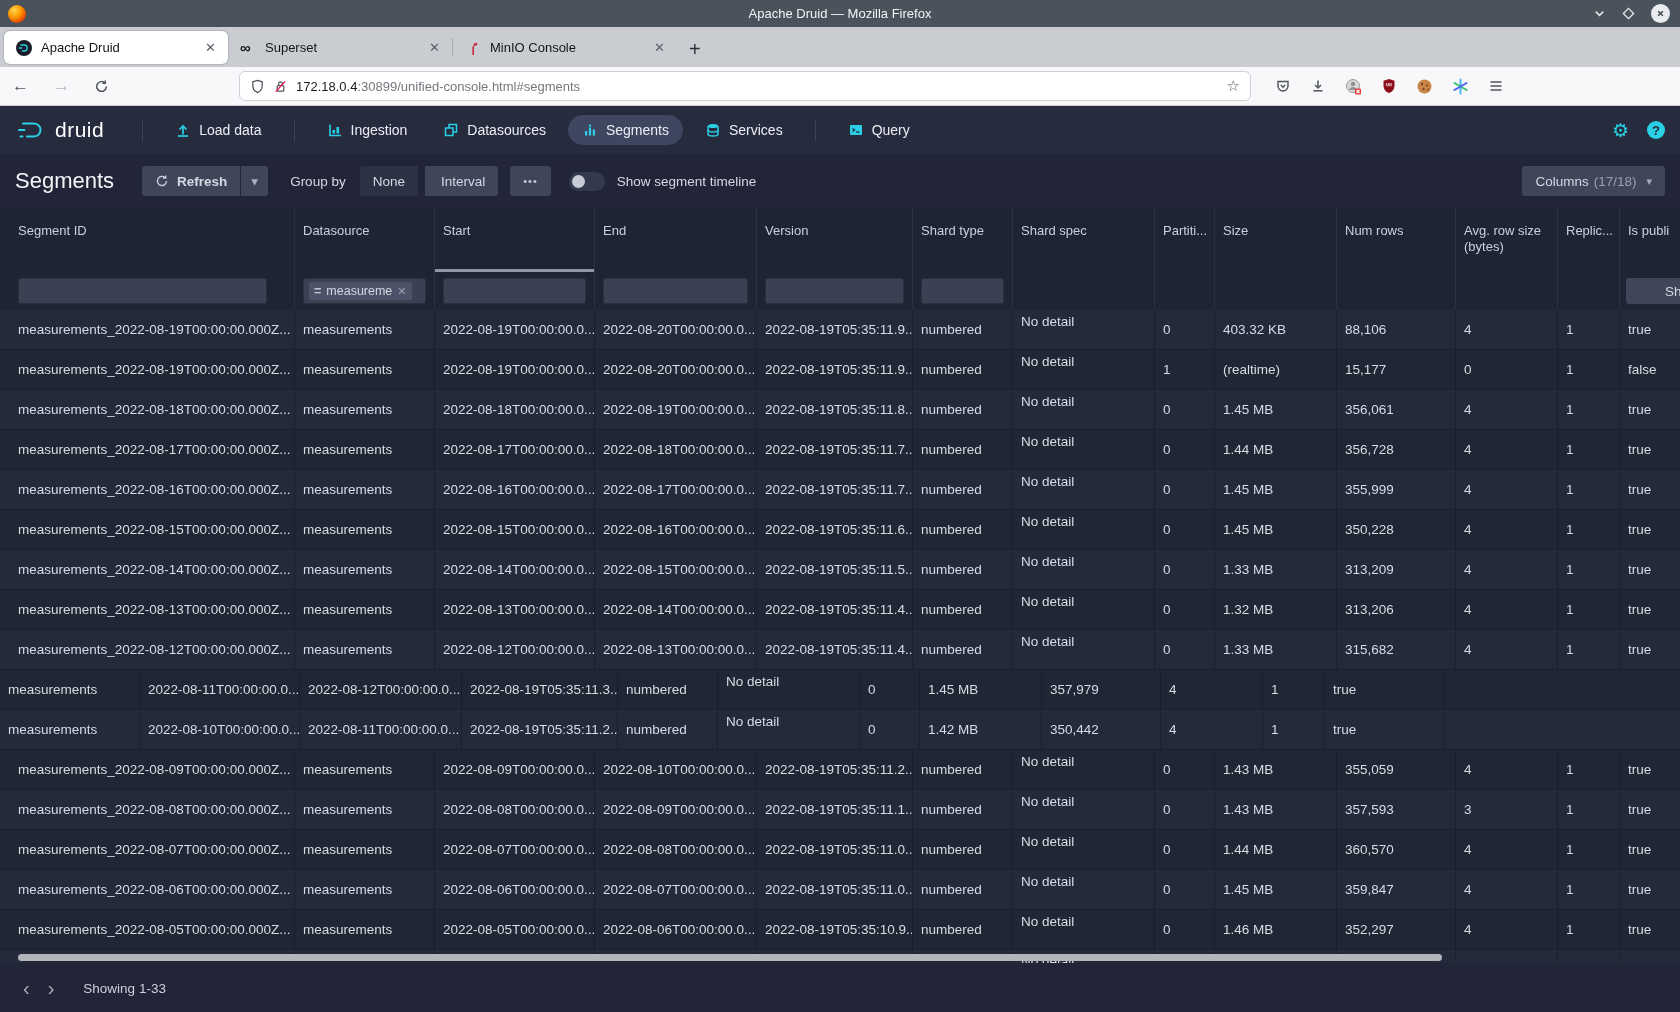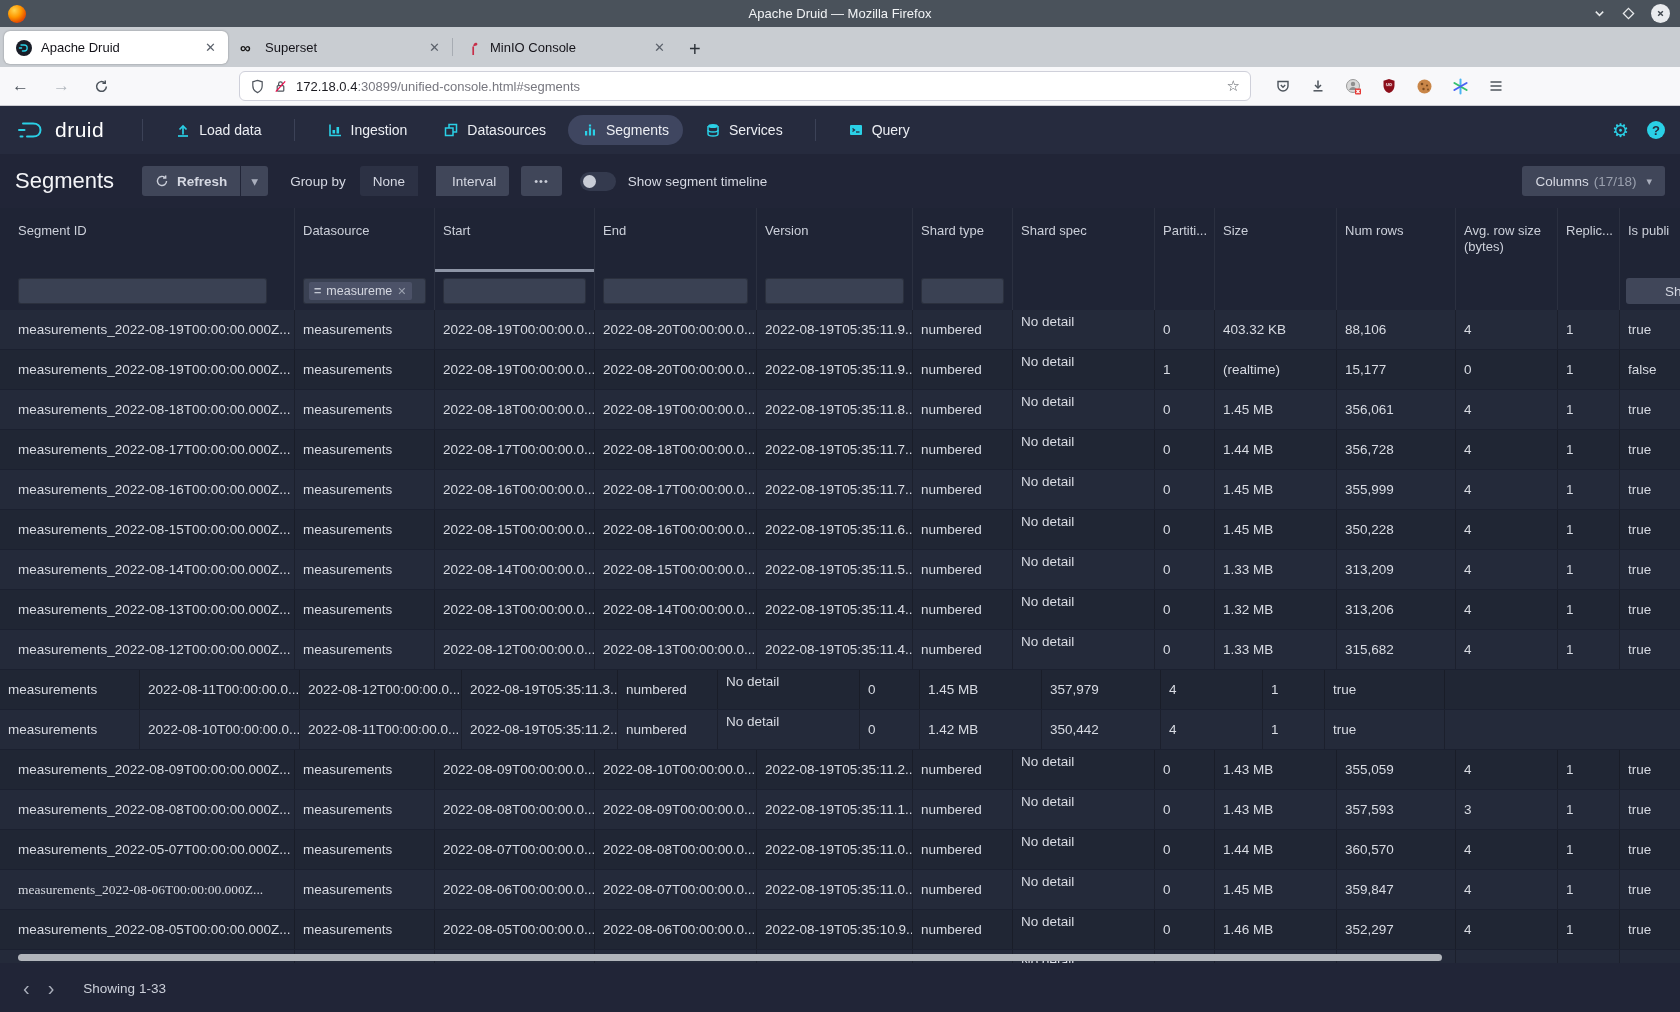--- a/index.html
+++ b/index.html
@@ -53,21 +53,21 @@
   .view-header { height:54px; display:flex; align-items:center; padding:0 15px; position:relative; }
   .view-title { color:#f4f5f8; font-size:22px; margin-right:28px; }
   .btn { background:#404659; color:#d5d8e2; font-size:13.5px; height:30px; display:inline-flex; align-items:center; padding:0 13px; border-radius:3px; }
   .btn .bicon { margin-right:8px; }
   .split { display:flex; }
   .split .btn.main { border-radius:3px 0 0 3px;font-weight:bold; }
   .split .btn.caret { border-radius:0 3px 3px 0; margin-left:1px; padding:0 10px; color:#a9aebc; }
   .label-text { color:#d5d8e2; font-size:13.5px; margin:0 14px 0 22px; }
   .btn-group { display:flex; }
   .btn-group .btn:first-child { border-radius:3px 0 0 3px; }
-  .btn-group .btn:last-child { border-radius:0 3px 3px 0; margin-left:18px;padding-left:16px; }
+  .btn-group .btn:last-child { border-radius:0 3px 3px 0; margin-left:7px;padding-left:16px; }
   .btn.pressed { background:#2c3144; }
   .more-btn { margin-left:12px; letter-spacing:1px; font-size:11px; color:#c9cdd8; }
   .switch { width:36px; height:19px; border-radius:10px; background:#343a4e; margin:0 12px 0 18px; position:relative; }
   .switch .knob { width:13px; height:13px; border-radius:50%; background:#c8ccd6; position:absolute; left:3px; top:3px; }
   .columns-btn { position:absolute; right:15px; }
   .columns-count { color:#9aa0ae; margin-left:5px; }
   .caret-glyph { color:#a9aebc; font-size:11px; margin-left:10px; }
 
   
   .table-wrap { width:1680px; overflow:hidden; }
@@ -574,36 +574,36 @@
         <div class="td" style="width: 100px;">numbered</div>
         <div class="td top" style="width: 142px;">No detail</div>
         <div class="td" style="width: 60px;">0</div>
         <div class="td" style="width: 122px;">1.43 MB</div>
         <div class="td" style="width: 119px;">357,593</div>
         <div class="td" style="width: 102px;">3</div>
         <div class="td" style="width: 62px;">1</div>
         <div class="td" style="width: 120px;">true</div>
       </div>
       <div class="tr even">
-        <div class="td first" style="width: 295px;">measurements_2022-05-07T00:00:00.000Z...</div>
+        <div class="td first" style="width: 295px;">measurements_2022-08-07T00:00:00.000Z...</div>
         <div class="td" style="width: 140px;">measurements</div>
         <div class="td" style="width: 160px;">2022-08-07T00:00:00.0...</div>
         <div class="td" style="width: 162px;">2022-08-08T00:00:00.0...</div>
         <div class="td" style="width: 156px;">2022-08-19T05:35:11.0...</div>
         <div class="td" style="width: 100px;">numbered</div>
         <div class="td top" style="width: 142px;">No detail</div>
         <div class="td" style="width: 60px;">0</div>
         <div class="td" style="width: 122px;">1.44 MB</div>
         <div class="td" style="width: 119px;">360,570</div>
         <div class="td" style="width: 102px;">4</div>
         <div class="td" style="width: 62px;">1</div>
         <div class="td" style="width: 120px;">true</div>
       </div>
       <div class="tr odd">
-        <div class="td first" style="width: 295px; font-family: Liberation Serif, serif;">measurements_2022-08-06T00:00:00.000Z...</div>
+        <div class="td first" style="width: 295px;">measurements_2022-08-06T00:00:00.000Z...</div>
         <div class="td" style="width: 140px;">measurements</div>
         <div class="td" style="width: 160px;">2022-08-06T00:00:00.0...</div>
         <div class="td" style="width: 162px;">2022-08-07T00:00:00.0...</div>
         <div class="td" style="width: 156px;">2022-08-19T05:35:11.0...</div>
         <div class="td" style="width: 100px;">numbered</div>
         <div class="td top" style="width: 142px;">No detail</div>
         <div class="td" style="width: 60px;">0</div>
         <div class="td" style="width: 122px;">1.45 MB</div>
         <div class="td" style="width: 119px;">359,847</div>
         <div class="td" style="width: 102px;">4</div>

